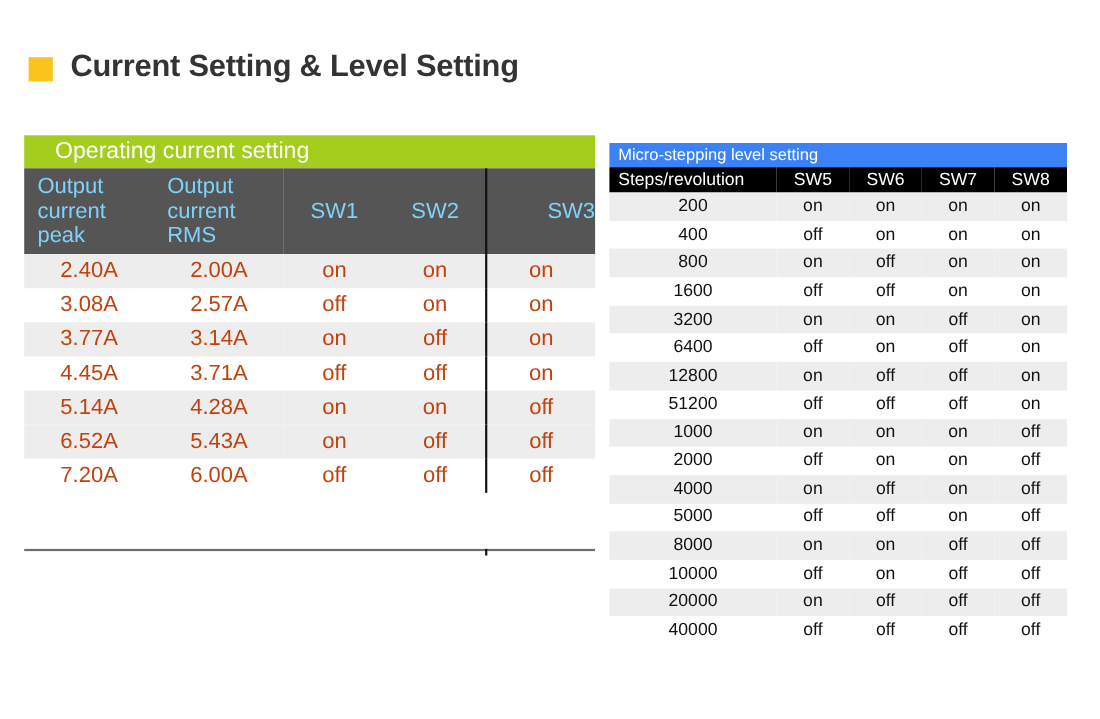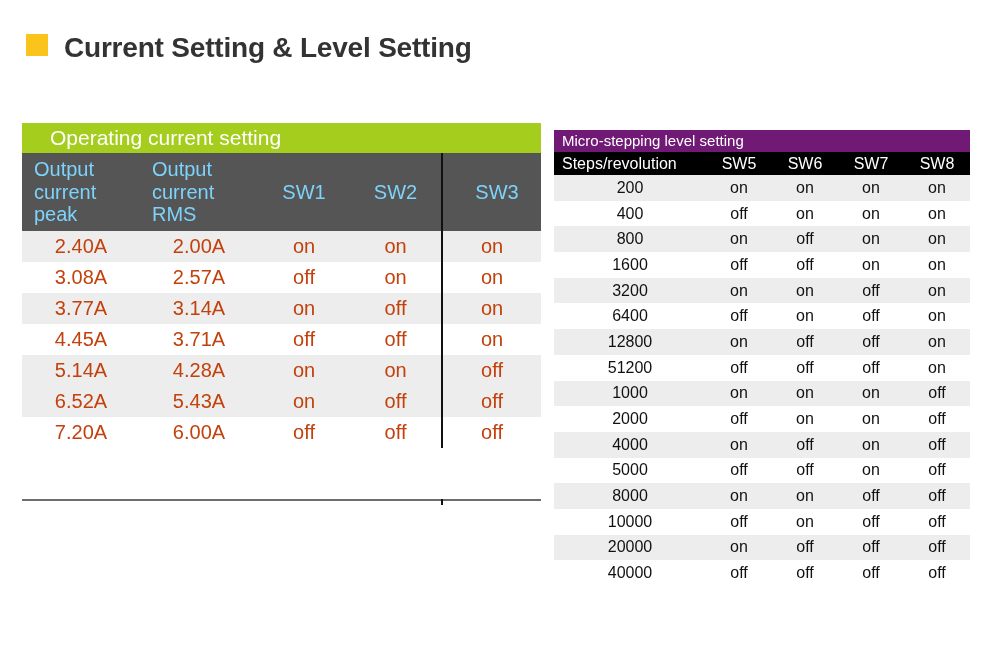--- a/index.html
+++ b/index.html
@@ -15,21 +15,21 @@
     overflow: hidden;
     position: relative;
   }
 
   
   .title-row {
     position: absolute;
     left: 26px;
     top: 34px;
     display: flex;
-    align-items: flex-start;
+    align-items: flex-end;
     height: 40px;
   }
   .title-marker {
     width: 22px;
     height: 22px;
     background: #fbc41c;
     flex: 0 0 auto;
     margin-right: 16px;
   }
   .title-text {
@@ -83,21 +83,21 @@
     color: #7dd3fc;
     font-size: 20px;
     height: 78px;
     line-height: 1.12;
   }
   #left-panel thead th.lbl {
     text-align: left;
     padding-left: 12px;
   }
   #left-panel thead th.sw3 {
-    text-align: center;
+    text-align: right;
     padding-left: 10px;
     border-left: 2px solid #111111;
   }
   #left-panel tbody td {
     font-size: 20px;
     height: 31px;
     color: #c2410c;
   }
   #left-panel tbody tr.alt td {
     background: #ededed;
@@ -122,21 +122,21 @@
     background: #111111;
   }
 
   
   #right-panel {
     left: 554px;
     top: 130px;
     width: 416px;
   }
   #right-panel .panel-title {
-    background: #701a75;
+    background: #3b82f6;
     height: 22px;
     line-height: 22px;
     font-size: 15px;
     padding-left: 8px;
   }
   #right-panel thead th {
     background: #000000;
     color: #ffffff;
     font-size: 16px;
     height: 23px;

